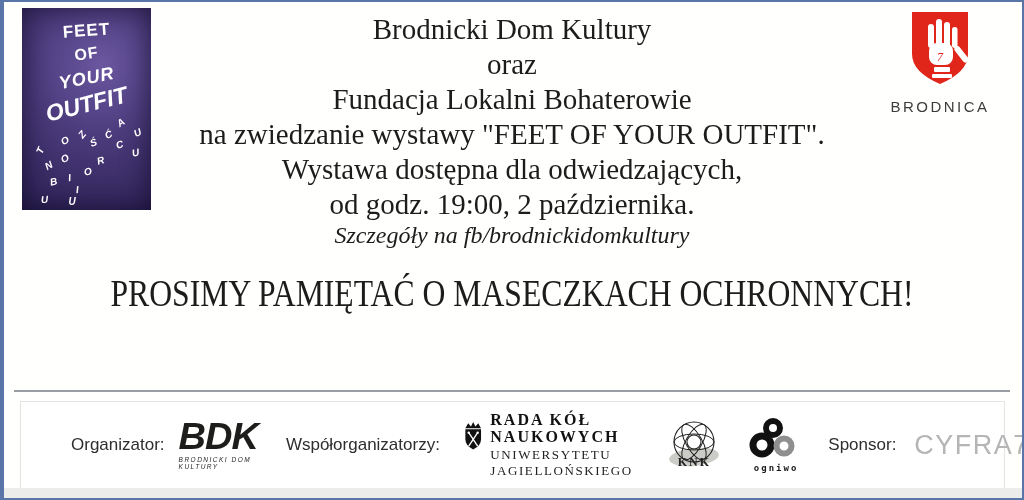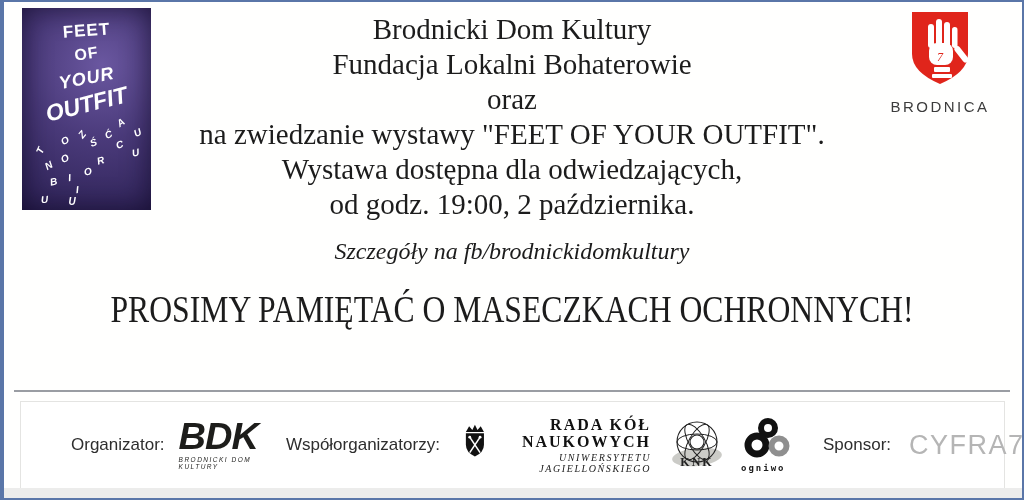--- a/index.html
+++ b/index.html
@@ -19,40 +19,40 @@
   .scat{position:absolute;color:#fff;font:italic 700 10px "Liberation Sans",sans-serif;}
 
   
   .crest{position:absolute;right:26px;top:10px;width:116px;text-align:center;}
   .crest-label{margin-top:6px;font-size:15px;letter-spacing:2.5px;color:#3c3c3c;}
 
   
   .maintext{position:absolute;top:12px;left:0;right:0;text-align:center;color:#1c1c1c;
             font-family:"Liberation Serif",serif;}
   .line{font-size:29px;line-height:35px;}
-  .details{margin-top:16px;font-style:italic;font-size:24px;}
+  .details{font-style:italic;font-size:24px;}
   .notice{margin-top:27px;font-size:33px;transform:scale(0.96,1.12);transform-origin:center;}
 
   
   .rule{position:absolute;top:390px;left:14px;right:14px;height:2px;background:#9a9da3;}
   .footer-bar{position:absolute;top:401px;left:20px;right:19px;height:86px;background:#fff;
               border:1px solid #e4e4e2;display:flex;align-items:center;}
   .bottom-band{position:absolute;top:488px;left:4px;right:2px;bottom:2px;background:#ececeb;}
   .f-label{font-size:17px;color:#2e2e2e;white-space:nowrap;}
   .bdk{text-align:left;color:#1d1d1b;font-style:italic;}
   .bdk-word{font-weight:900;font-size:38px;line-height:32px;letter-spacing:-1px;transform:scaleY(.95);}
   .bdk-sub{font-size:6.5px;letter-spacing:1.5px;margin-top:3px;}
   .uj{display:flex;align-items:flex-start;margin-left:22px;}
-  .uj-text{margin-left:22px;color:#111;text-align:right;}
+  .uj-text{margin-left:6px;color:#111;}
   .uj-l{font-family:"Liberation Serif",serif;font-size:16px;letter-spacing:2px;line-height:17px;font-weight:600;}
-  .uj-sub{font-family:"Liberation Serif",serif;font-size:10px;letter-spacing:1.6px;margin-top:2px;color:#222;font-style:italic;}
+  .uj-sub{font-family:"Liberation Serif",serif;font-size:13px;letter-spacing:1.6px;margin-top:2px;color:#222;}
   .knk{position:relative;margin-left:18px;width:56px;height:56px;}
   .knk-label{position:absolute;left:50%;bottom:3px;transform:translateX(-50%);
              font-family:"Liberation Serif",serif;font-weight:700;font-size:12px;letter-spacing:2px;color:#222;}
-  .ogniwo{margin-left:16px;text-align:left;}
+  .ogniwo{margin-left:24px;text-align:right;}
   .ogniwo-label{font-weight:800;font-size:9px;letter-spacing:2px;color:#1a1a1a;margin-top:1px;
                 font-family:"DejaVu Sans Mono",monospace;}
   .cyfra{margin-left:18px;font-size:27px;letter-spacing:1.5px;color:#b5b5b5;}
 </style>
 </head>
 <body>
 
 <div class="page">
   <div class="frame"></div>
 
@@ -92,22 +92,22 @@
       <rect x="21" y="33" width="24" height="22" rx="8" fill="#fff"></rect>
       <rect x="26" y="57" width="16" height="5" rx="1" fill="#fff"></rect>
       <rect x="24" y="64" width="20" height="4" rx="1" fill="#fff"></rect>
       <text x="29" y="51" font-family="Liberation Serif, serif" font-style="italic" font-size="12" fill="#e0251b">7</text>
     </svg>
     <div class="crest-label">BRODNICA</div>
   </div>
 
   <div class="maintext">
     <div class="line">Brodnicki Dom Kultury</div>
+    <div class="line">oraz</div>
     <div class="line">Fundacja Lokalni Bohaterowie</div>
-    <div class="line">oraz</div>
     <div class="line">na zwiedzanie wystawy "FEET OF YOUR OUTFIT".</div>
     <div class="line">Wystawa dostępna dla odwiedzających,</div>
     <div class="line">od godz. 19:00, 2 października.</div>
     <div class="details">Szczegóły na fb/brodnickidomkultury</div>
     <div class="notice">PROSIMY PAMIĘTAĆ O MASECZKACH OCHRONNYCH!</div>
   </div>
 
   <div class="rule"></div>
   <div class="footer-bar">
     <div class="f-label" style="margin-left:50px">Organizator:</div>

